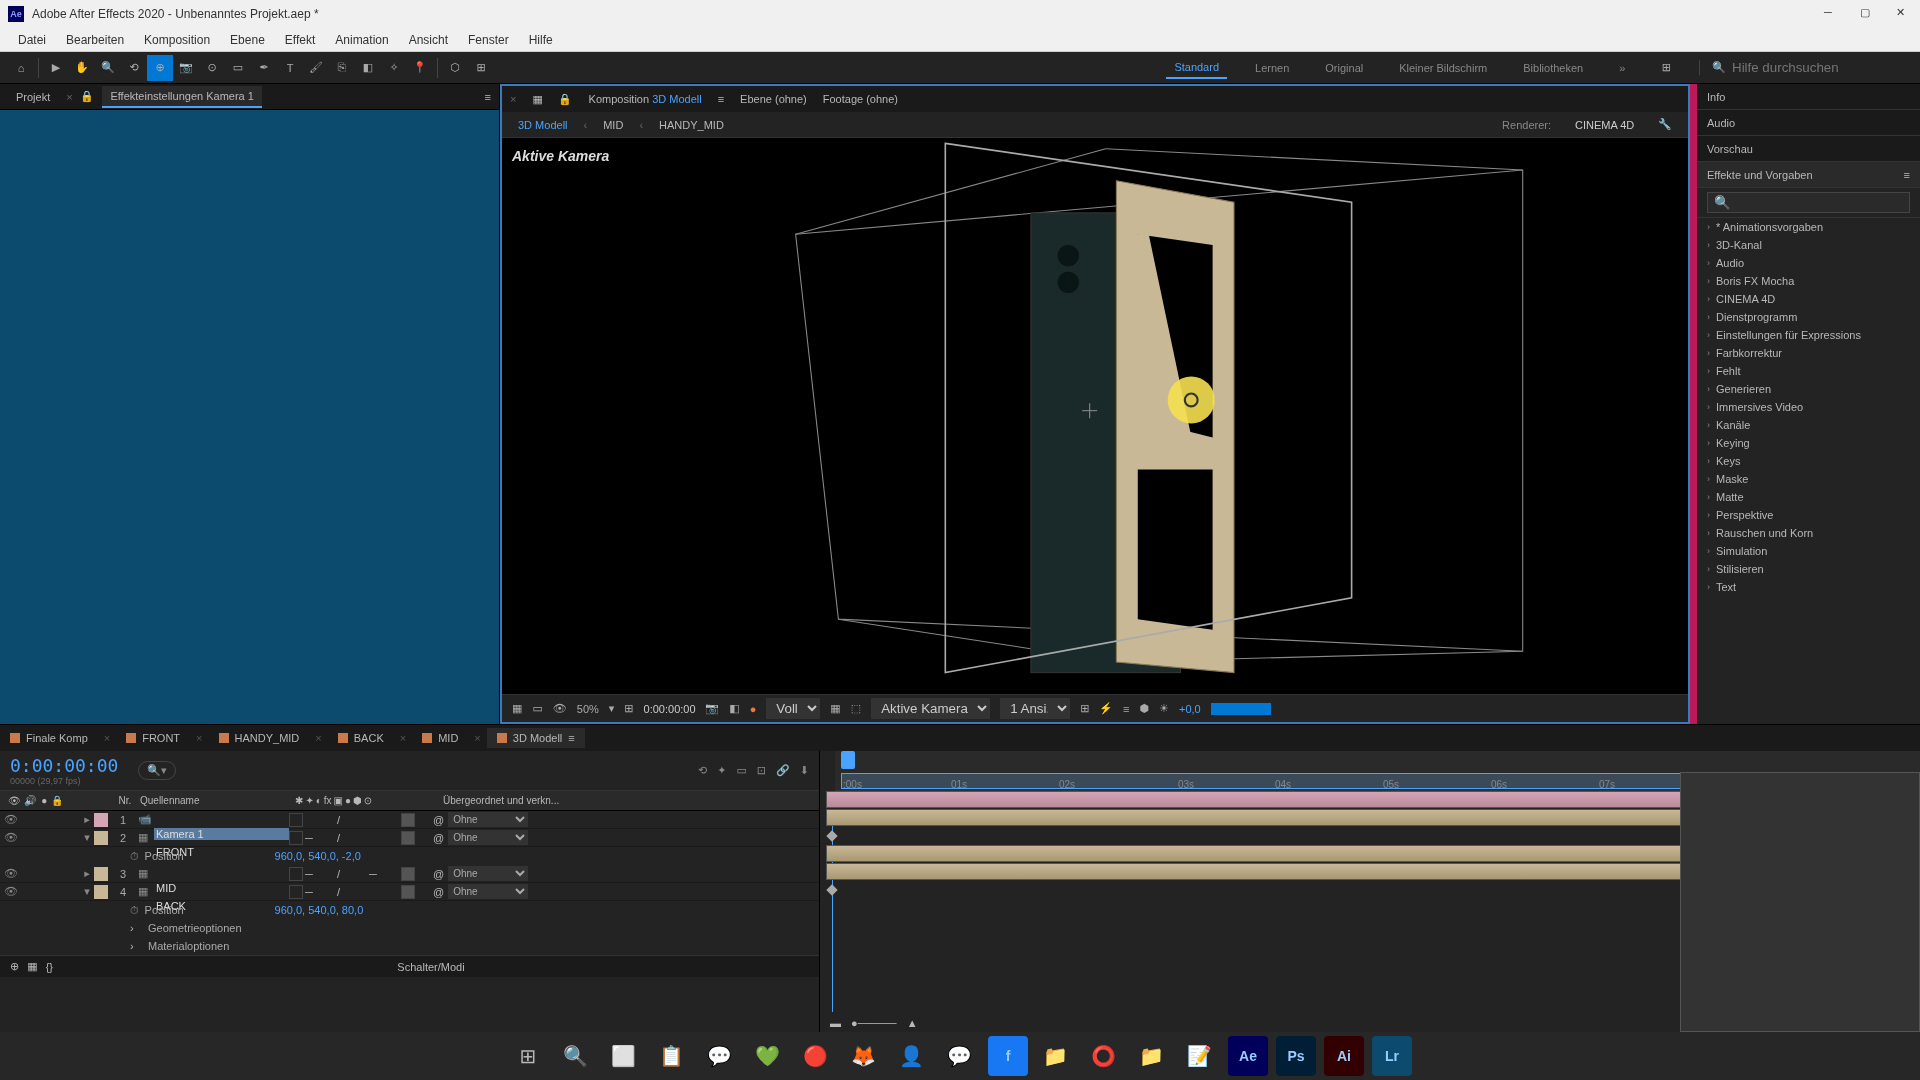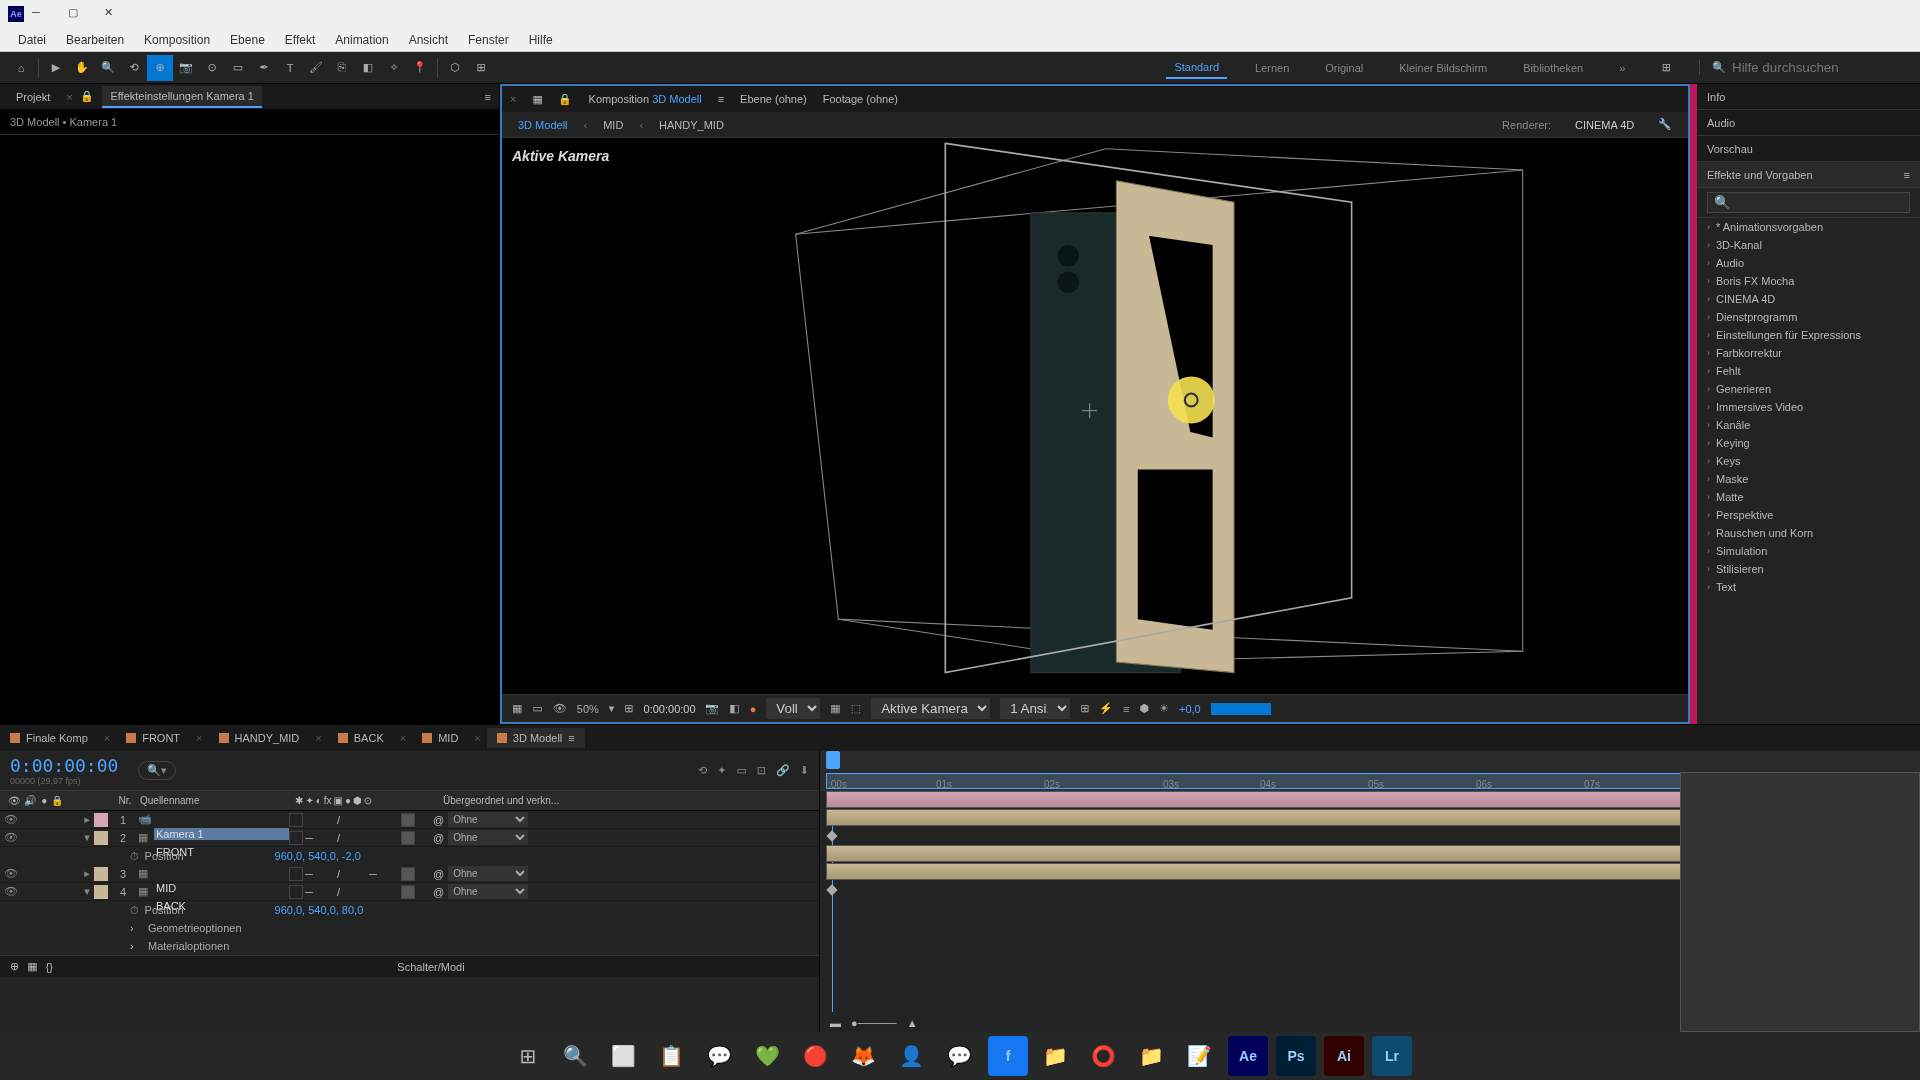--- a/index.html
+++ b/index.html
@@ -19,21 +19,21 @@
 .tool.active { background: #0078d4; }
 .tool-sep { width: 1px; height: 20px; background: #444; margin: 0 4px; }
 .workspace-tabs { margin-left: auto; display: flex; gap: 20px; align-items: center; }
 .ws-tab { color: #888; cursor: pointer; padding: 4px 8px; }
 .ws-tab.active { color: #4aa3ff; border-bottom: 2px solid #4aa3ff; }
 .search-box { display: flex; align-items: center; gap: 6px; margin-left: 20px; border-left: 1px solid #444; padding-left: 12px; }
 .search-box input { background: transparent; border: none; color: #888; width: 180px; }
 
 .main-area { display: flex; height: 640px; }
 
-.left-panel { width: 500px; background: #000000; display: flex; flex-direction: column; border-right: 1px solid #000; }
+.left-panel { width: 500px; background: #0c4a6e; display: flex; flex-direction: column; border-right: 1px solid #000; }
 .panel-tabs { height: 26px; display: flex; align-items: center; background: #1a1a1a; border-bottom: 1px solid #000; padding: 0 8px; gap: 8px; }
 .ptab { padding: 4px 8px; cursor: pointer; }
 .ptab.active { background: #2a2a2a; border-bottom: 2px solid #4aa3ff; }
 .breadcrumb { padding: 6px 10px; color: #999; border-bottom: 1px solid #333; }
 
 .center-panel { flex: 1; background: #232323; display: flex; flex-direction: column; border: 2px solid #3a7abd; }
 .comp-tabs { height: 26px; display: flex; align-items: center; background: #1a1a1a; padding: 0 8px; gap: 16px; }
 .comp-tab { cursor: pointer; }
 .comp-nav { height: 26px; display: flex; align-items: center; padding: 0 16px; gap: 16px; border-bottom: 1px solid #333; }
 .comp-nav .crumb { color: #4aa3ff; cursor: pointer; }
@@ -92,21 +92,21 @@
 .lr-switches { width: 140px; display: flex; gap: 2px; align-items: center; }
 .sw { width: 14px; height: 14px; border: 1px solid #444; }
 .lr-parent { width: 140px; display: flex; align-items: center; gap: 4px; padding-left: 4px; }
 .parent-sel { background: #333; border: none; color: #aaa; width: 80px; font-size: 10px; padding: 1px; }
 
 .prop-row { height: 18px; display: flex; align-items: center; font-size: 11px; padding-left: 130px; }
 .prop-name { width: 130px; color: #aaa; }
 .prop-val { color: #4aa3ff; cursor: pointer; }
 
 .tl-right { flex: 1; display: flex; flex-direction: column; position: relative; }
-.ruler { height: 40px; background: #2a2a2a; border-bottom: 1px solid #333; position: relative; }
+.ruler { height: 40px; background: #2a2a2a; border-bottom: 1px solid #333; position: relative; margin-left: 15px; }
 .ruler-tick { position: absolute; bottom: 0; font-size: 10px; color: #888; }
 .playhead { position: absolute; top: 0; width: 14px; height: 18px; background: #4aa3ff; left: 6px; border-radius: 2px; }
 .playhead-line { position: absolute; top: 18px; bottom: 0; width: 1px; background: #4aa3ff; left: 12px; }
 .work-area { position: absolute; top: 22px; left: 6px; right: 6px; height: 16px; background: rgba(100,150,200,0.3); border: 1px solid #4aa3ff; }
 
 .tl-tracks { flex: 1; position: relative; }
 .track-bar { position: absolute; height: 17px; left: 6px; right: 6px; border: 1px solid #555; }
 .track-camera { background: linear-gradient(#d4a5b5, #b88a9a); }
 .track-solid { background: linear-gradient(#c9b896, #a89873); }
 .kf-marker { position: absolute; width: 8px; height: 8px; background: #aaa; transform: rotate(45deg); }
@@ -117,20 +117,21 @@
 .taskbar { position: absolute; bottom: 0; left: 0; right: 0; height: 48px; background: rgba(40,40,40,0.95); display: flex; align-items: center; justify-content: center; gap: 8px; }
 .tb-icon { width: 40px; height: 40px; display: flex; align-items: center; justify-content: center; cursor: pointer; border-radius: 4px; font-size: 20px; }
 
 .webcam { position: absolute; bottom: 48px; right: 0; width: 240px; height: 260px; background: #333; border: 1px solid #555; }
 </style>
 </head>
 <body>
 
 <div class="titlebar">
   <div class="ae-icon">Ae</div>
+  <div class="title">Adobe After Effects 2020 - Unbenanntes Projekt.aep *</div>
   <div class="win-controls">
     <div class="win-btn">─</div>
     <div class="win-btn">▢</div>
     <div class="win-btn">✕</div>
   </div>
 </div>
 
 <div class="menubar">
   <span>Datei</span>
   <span>Bearbeiten</span>
@@ -182,21 +183,20 @@
 <div class="main-area">
 
   <div class="left-panel">
     <div class="panel-tabs">
       <span class="ptab">Projekt</span>
       <span style="color:#666">×</span>
       <span style="color:#888">🔒</span>
       <span class="ptab active">Effekteinstellungen Kamera 1</span>
       <span style="margin-left:auto">≡</span>
     </div>
-    <div class="breadcrumb">3D Modell • Kamera 1</div>
   </div>
 
   <div class="center-panel">
     <div class="comp-tabs">
       <span style="color:#666">×</span>
       <span>▦</span>
       <span>🔒</span>
       <span class="comp-tab">
         <span>Komposition</span> <span style="color:#4aa3ff">3D Modell</span>
       </span>

